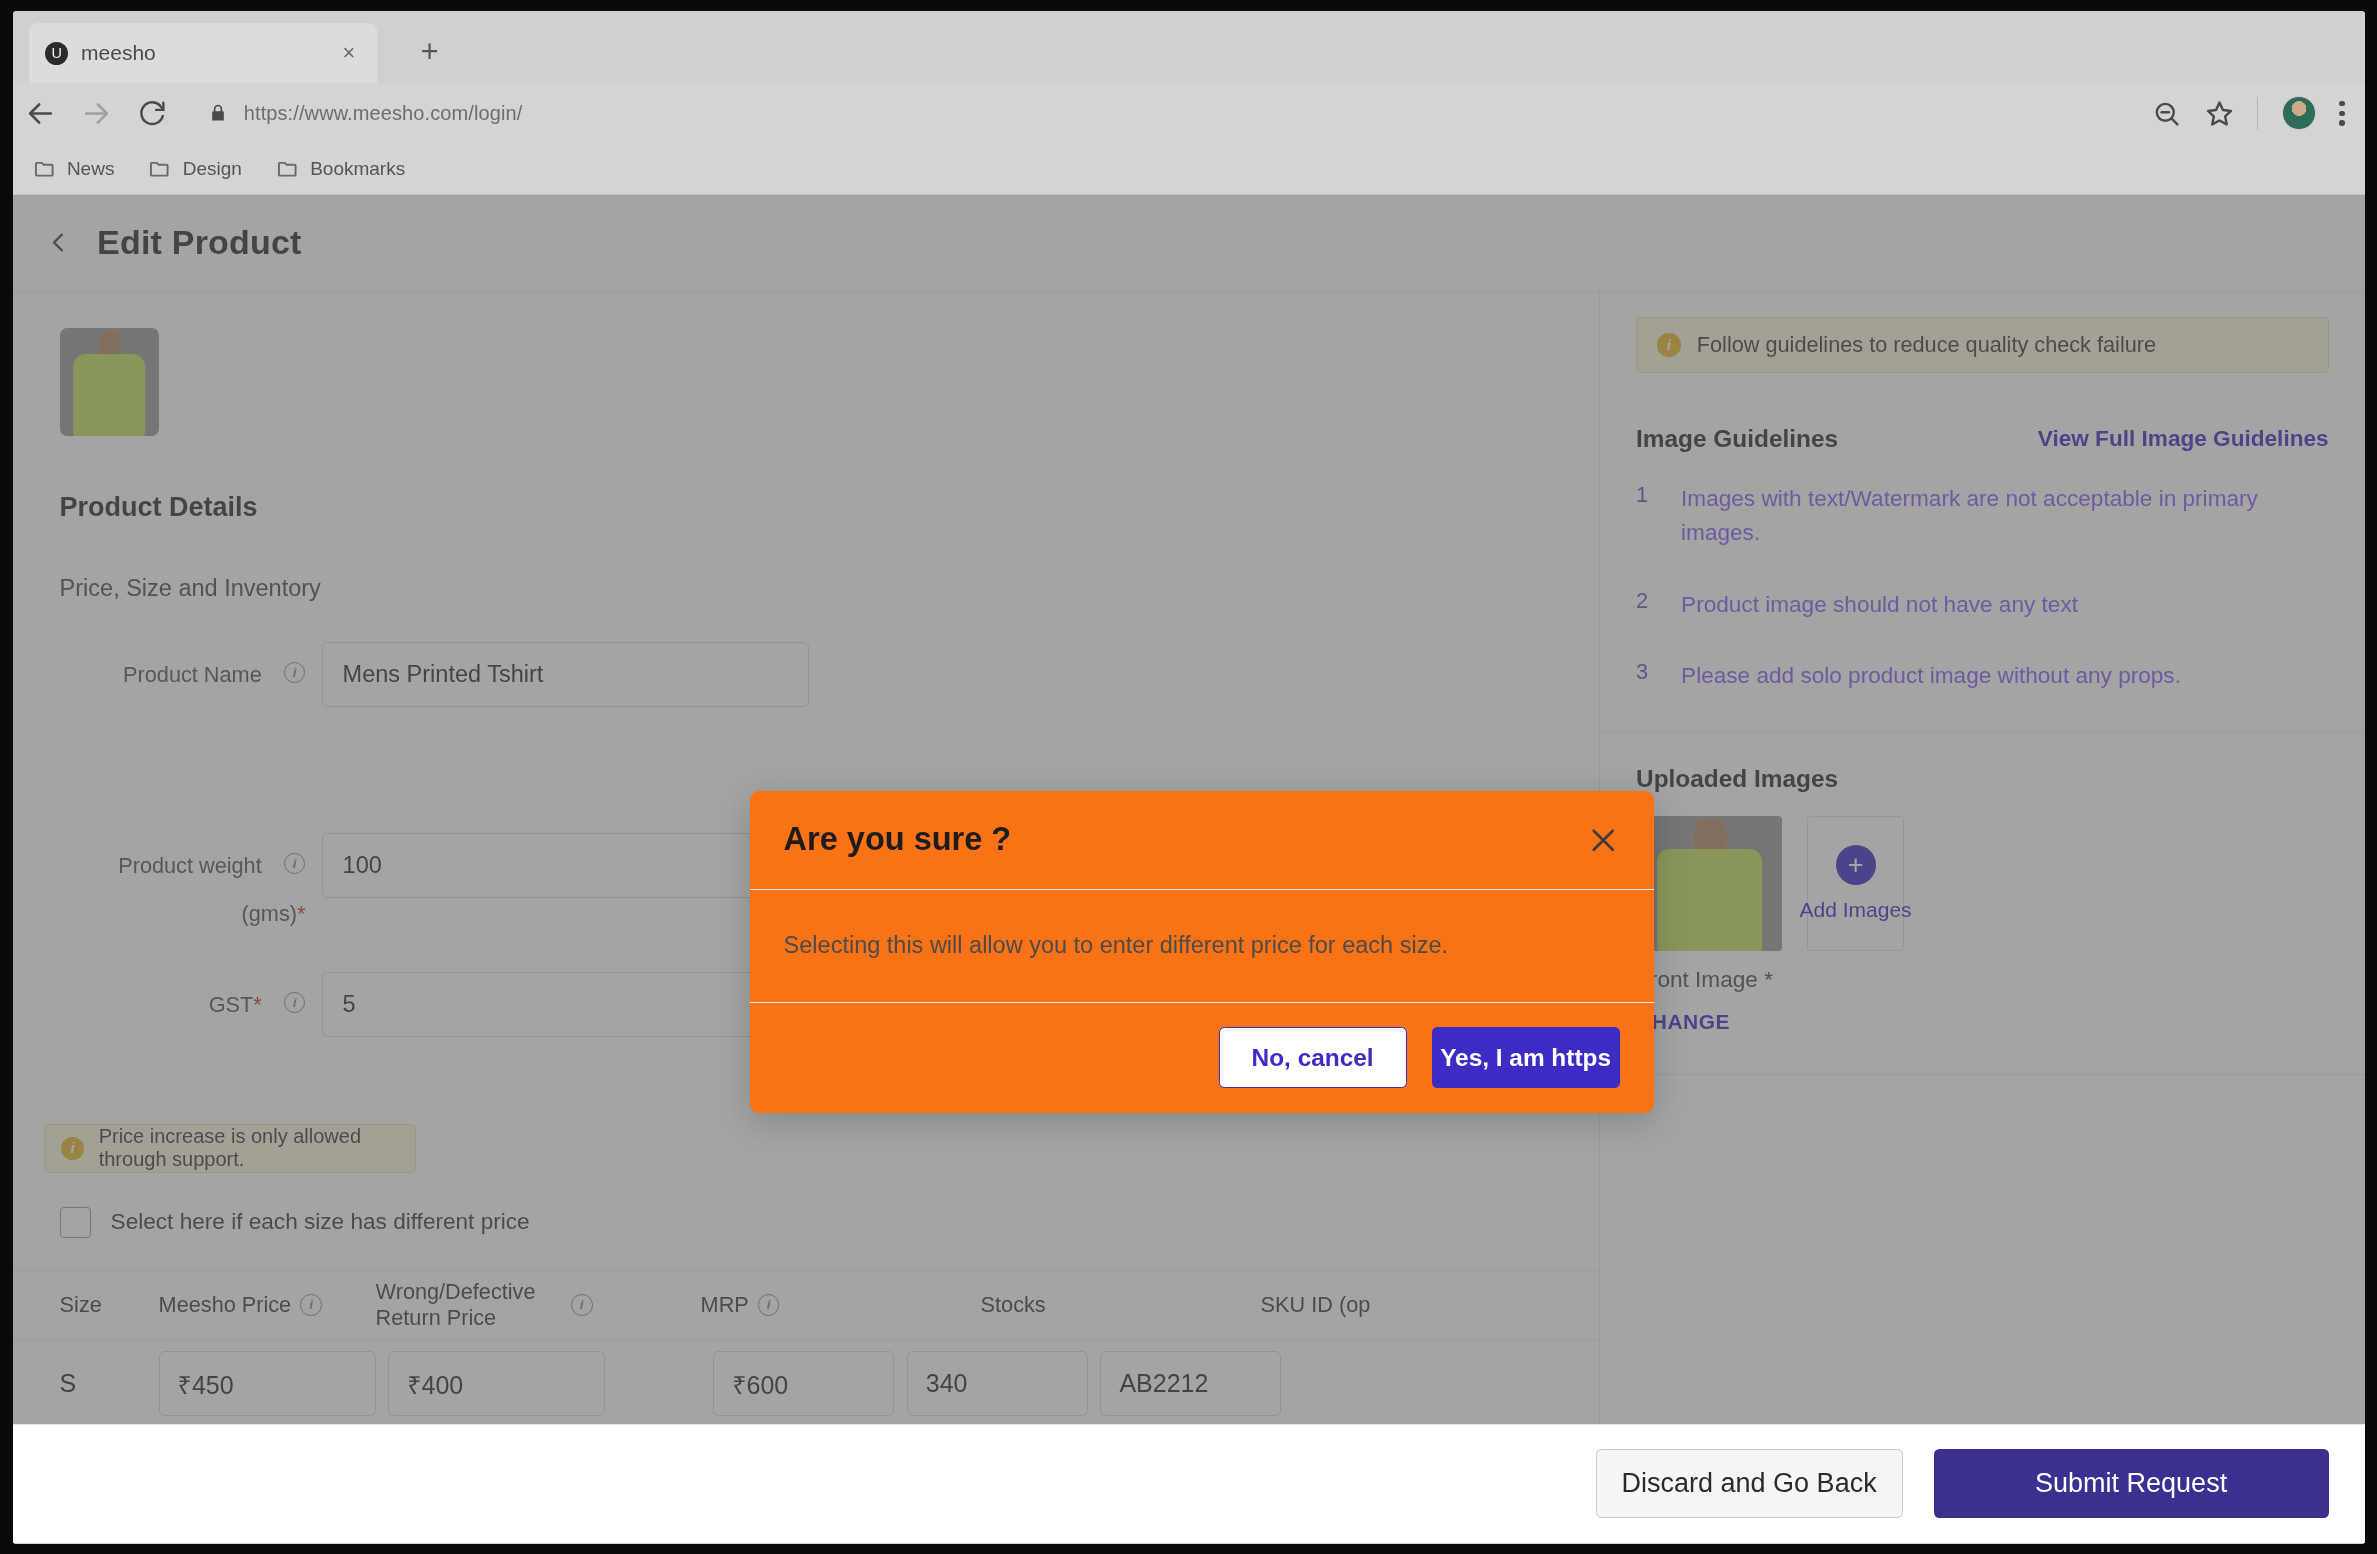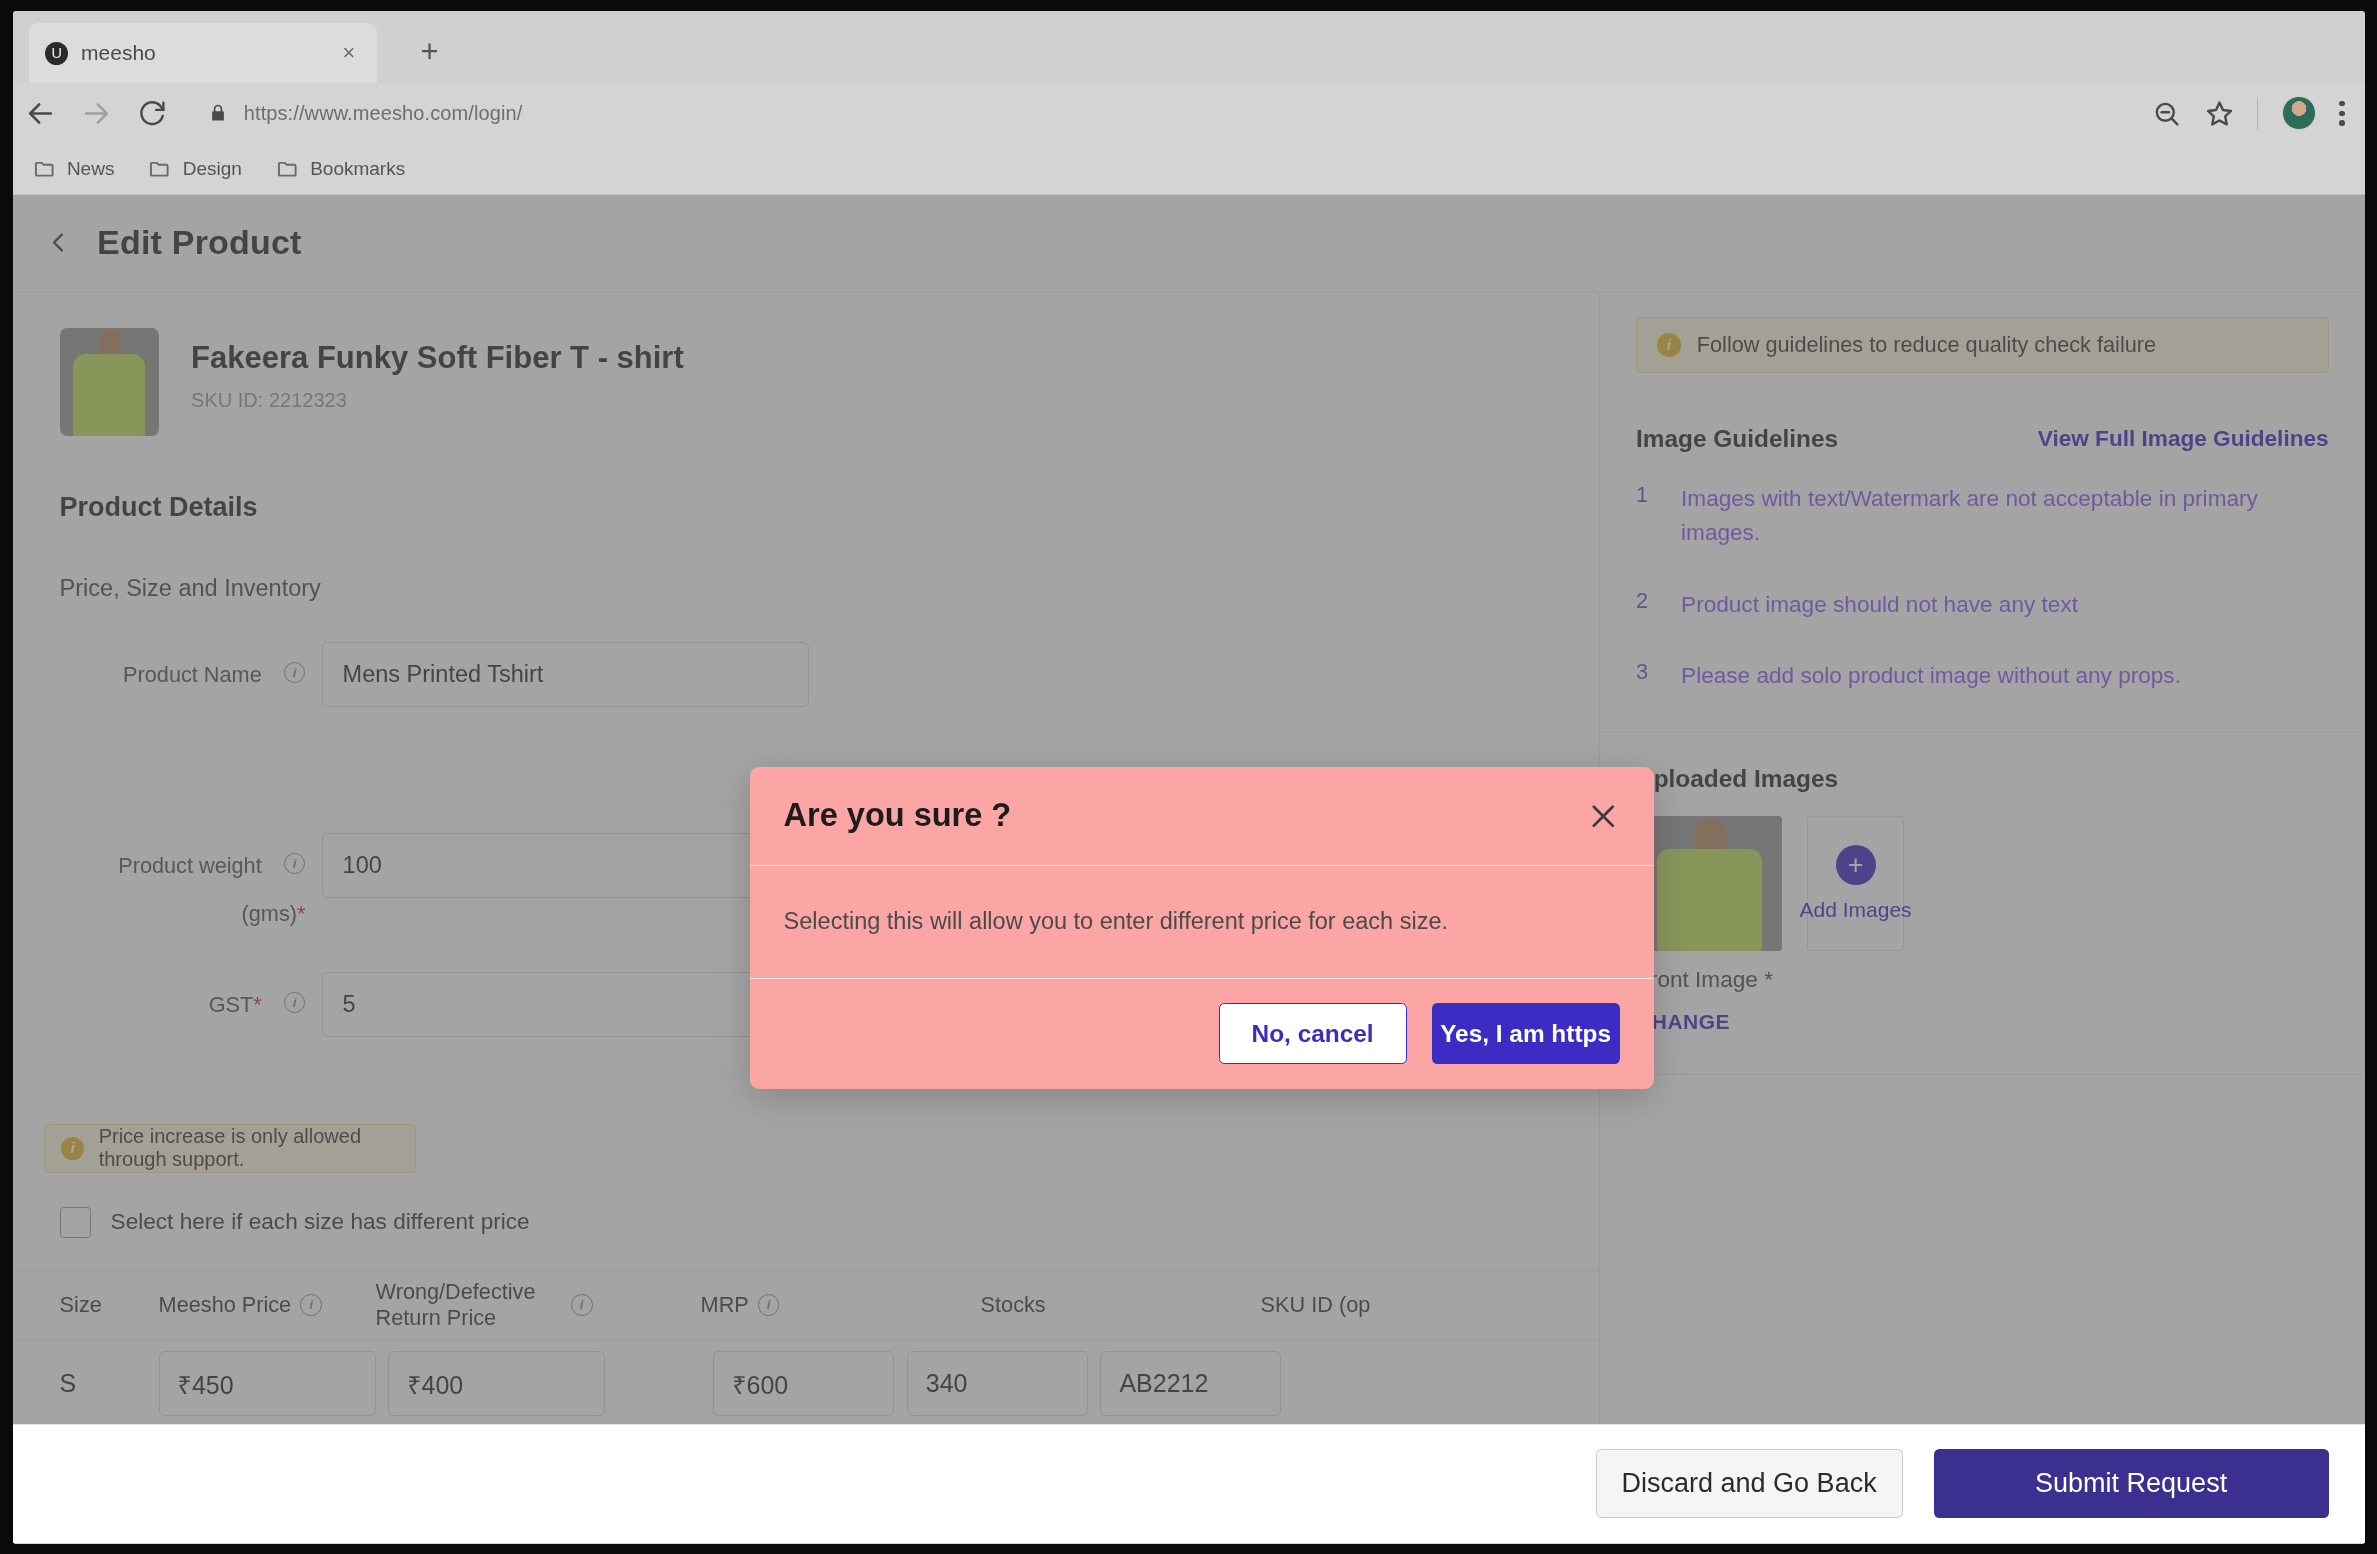--- a/index.html
+++ b/index.html
@@ -309,23 +309,23 @@
   .btn-primary {
     min-width: 395px; height: 69px;
     border-radius: 5.4px;
     background: #3b2f8f; color: #fff;
     font-size: 27px;
     display: flex; align-items: center; justify-content: center;
   }
   
   .modal {
     position: absolute;
-    left: 737px; top: 572px;
+    left: 737px; top: 596px;
     width: 904px;
-    background: #fca5a5;
+    background: #f97316;
     border-radius: 9px;
     z-index: 50;
     box-shadow: 0 9px 36px rgba(0,0,0,.18);
     overflow: hidden;
   }
   .modal-head {
     height: 99px; display: flex; align-items: center; justify-content: space-between;
     padding: 0 34px 0 34px;
     border-bottom: 0.9px solid #eeeeee;
   }
@@ -455,24 +455,20 @@
 
     <div class="body-wrap">
 
       <div class="main-col">
 
         <div class="prod-summary">
           <div class="prod-thumb">
             <div class="tee-head"></div>
             <div class="tee"></div>
           </div>
-          <div>
-            <div class="prod-name">Fakeera Funky Soft Fiber T - shirt</div>
-            <div class="prod-sku">SKU ID: 2212323</div>
-          </div>
         </div>
 
         <div class="sec-title">Product Details</div>
         <div class="sub-title">Price, Size and Inventory</div>
 
         <div class="form-area">
 
           <div class="frow">
             <div class="fcell">
               <div class="flabel">

